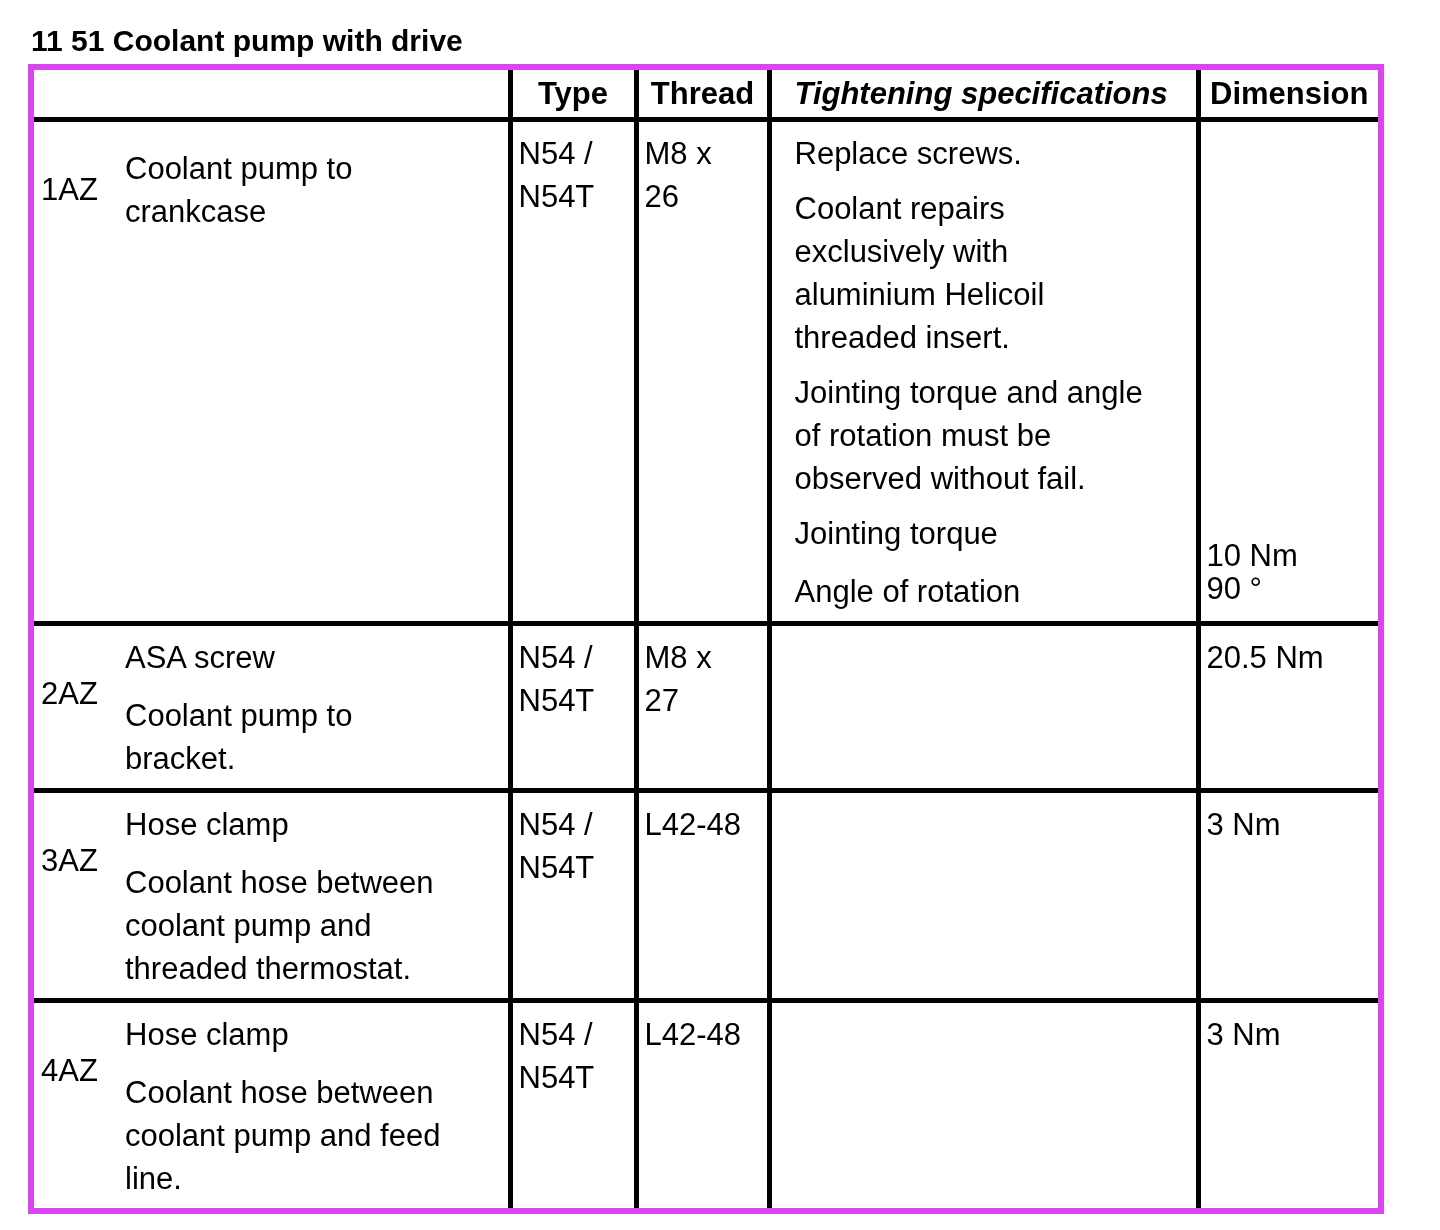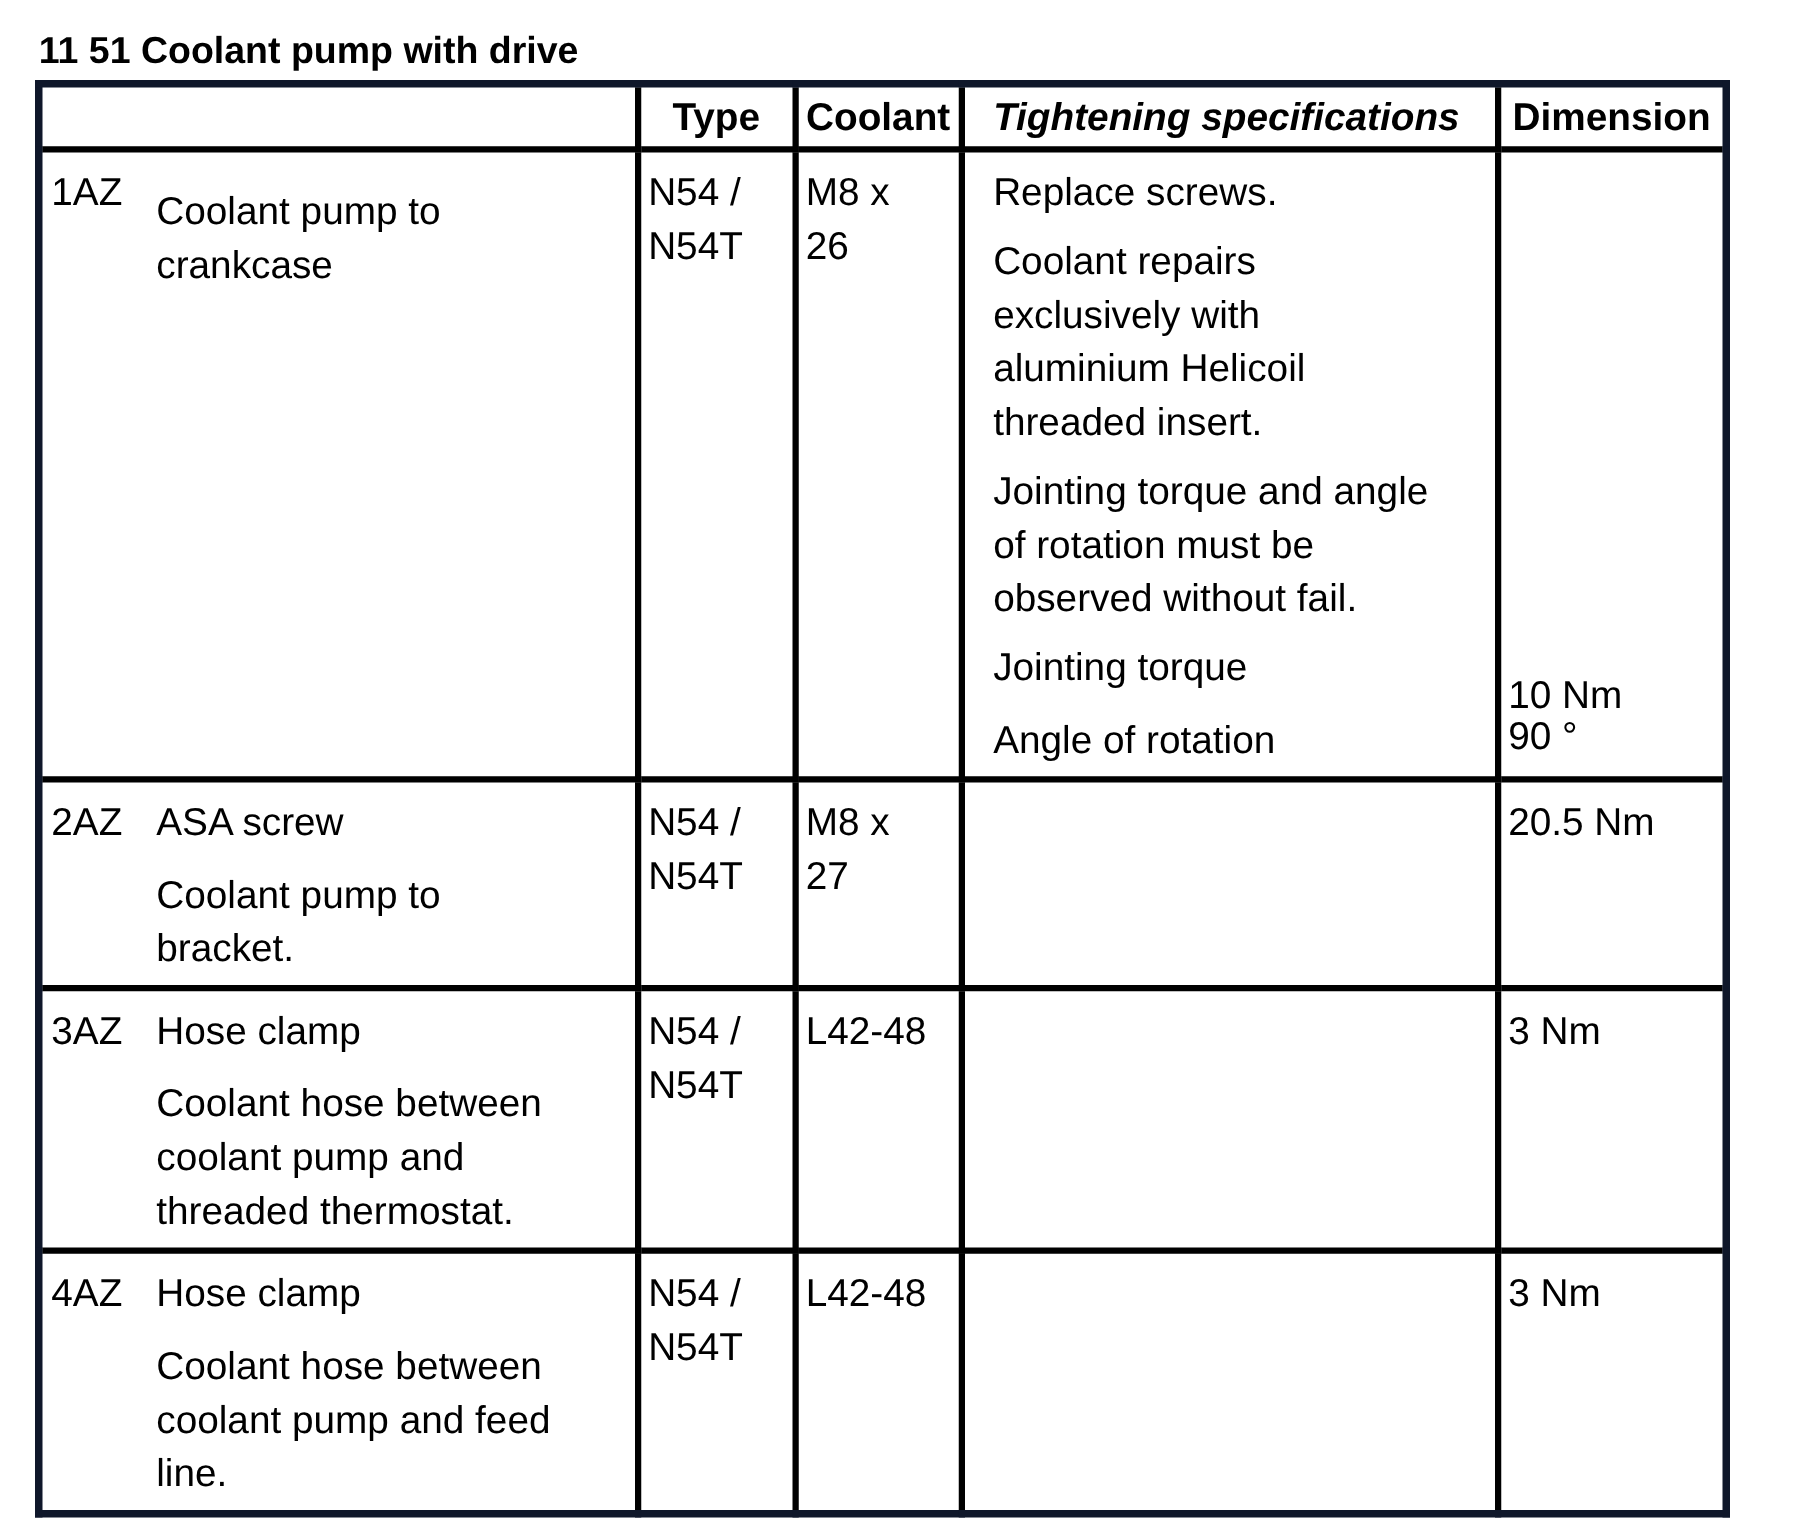--- a/index.html
+++ b/index.html
@@ -21,21 +21,21 @@
     line-height: 34px;
     white-space: nowrap;
   }
   table.spec-table {
     position: absolute;
     left: 28px;
     top: 64px;
     width: 1350px;
     border-collapse: collapse;
     table-layout: fixed;
-    border: 6px solid #0f172a;
+    border: 6px solid #d946ef;
     font-size: 31px;
     line-height: 43px;
   }
   .spec-table th, .spec-table td {
     border: 5px solid #000;
     vertical-align: top;
     overflow: hidden;
   }
   .spec-table th {
     font-weight: bold;
@@ -55,21 +55,21 @@
   th.h-dim   { text-align: center; }
 
   td.c-item  { padding: 10px 6px 8px 7px; }
   td.c-type  { padding: 10px 4px 8px 6px; }
   td.c-thread{ padding: 10px 4px 8px 6px; }
   td.c-specs { padding: 10px 8px 8px 23px; }
   td.c-dim   { padding: 10px 4px 8px 6px; }
   td.rel     { position: relative; }
 
   .item-flex { display: flex; align-items: flex-start; }
-  .item-label { flex: 0 0 84px; width: 84px; }
+  .item-label { flex: 0 0 84px; width: 84px; margin-top: 36px; }
   .item-desc { flex: 1 1 auto; }
   .para { margin: 0 0 12px 0; }
   .para:last-child { margin-bottom: 0; margin-top: 15px; }
   .ln { white-space: nowrap; }
   .dim-abs {
     position: absolute;
     left: 6px;
     white-space: nowrap;
   }
   .dim-abs.d1 { top: 412px; }
@@ -88,21 +88,21 @@
       <col style="width:126px">
       <col style="width:133px">
       <col style="width:429px">
       <col style="width:183px">
     </colgroup>
 
     <tbody>
         <tr class="head-row">
       <th class="h-item"></th>
       <th class="h-type">Type</th>
-      <th class="h-thread">Coolant</th>
+      <th class="h-thread">Thread</th>
       <th class="h-specs">Tightening specifications</th>
       <th class="h-dim">Dimension</th>
     </tr>
 
     <tr class="row-1">
       <td class="c-item">
         <div class="item-flex">
           <div class="item-label">1AZ</div>
           <div class="item-desc">
             <div class="para">

